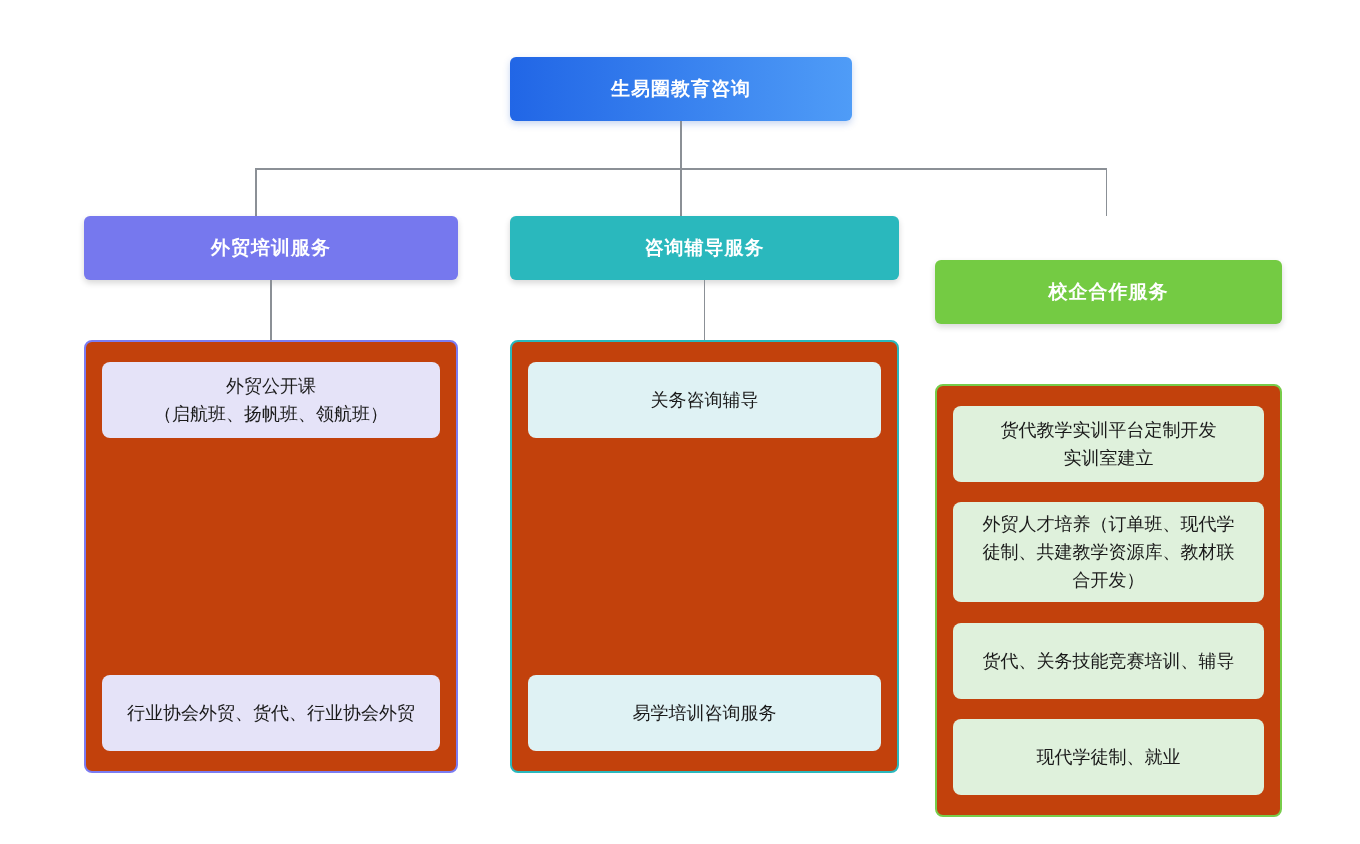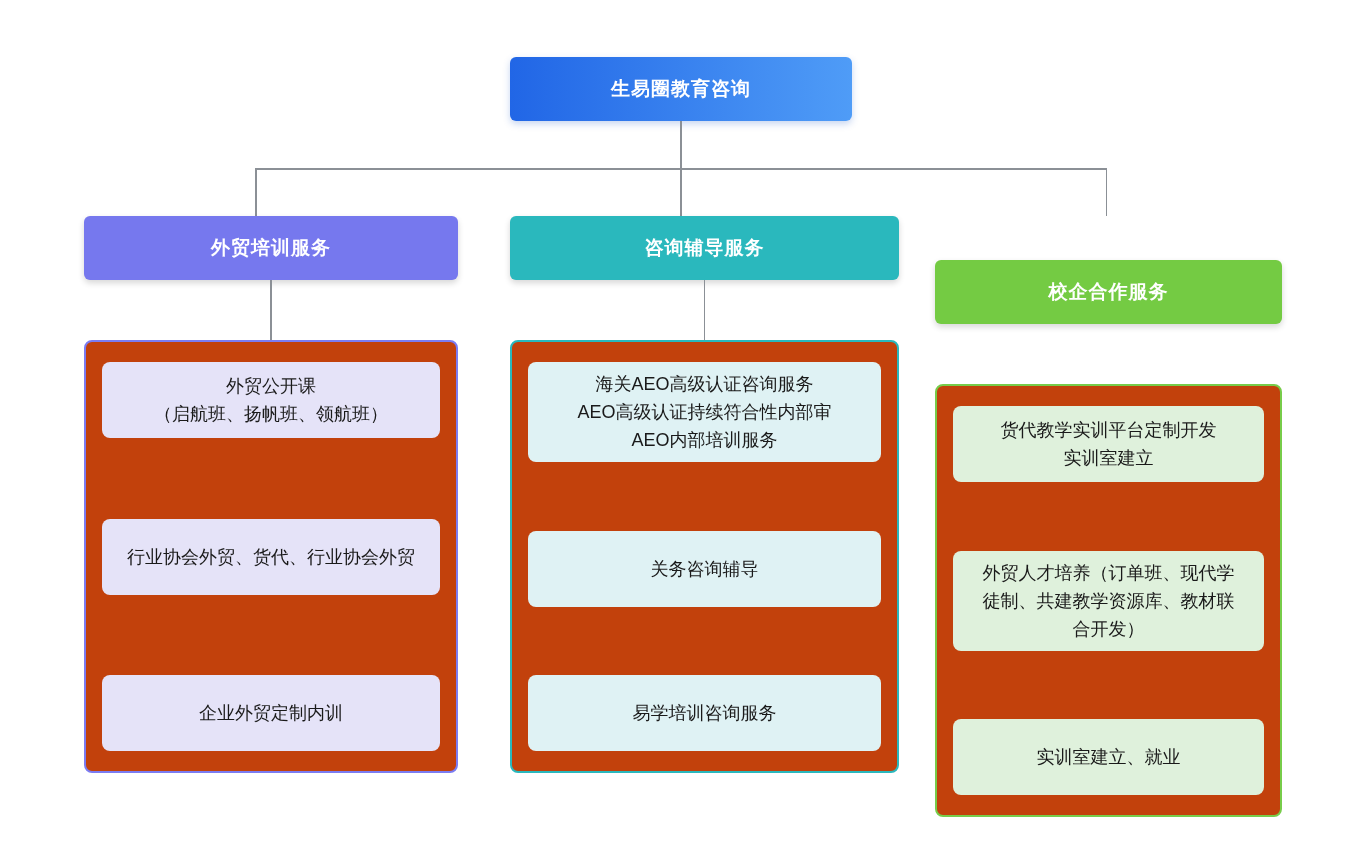--- a/index.html
+++ b/index.html
@@ -67,39 +67,31 @@
         <i class="vline"></i>
       </div>
     <div class="panel">
       <div class="item">
           <span class="item-label">外贸公开课
 （启航班、扬帆班、领航班）</span>
         </div>
       <div class="item">
           <span class="item-label">行业协会外贸、货代、行业协会外贸</span>
         </div>
-      <div class="item">
-          <span class="item-label">企业外贸定制内训</span>
-        </div>
     </div>
   </div>
 
   <div class="column" style="left: 510px; width: 389px; --hdr: #2ab8bd; --brd: #2ab8bd; --item: #dff2f4;">
     <div class="hdr">
       <span>咨询辅导服务</span>
     </div>
     <div class="drop">
         <i class="vline"></i>
       </div>
     <div class="panel">
-      <div class="item">
-          <span class="item-label">海关AEO高级认证咨询服务
-AEO高级认证持续符合性内部审
-AEO内部培训服务</span>
-        </div>
       <div class="item">
           <span class="item-label">关务咨询辅导</span>
         </div>
       <div class="item">
           <span class="item-label">易学培训咨询服务</span>
         </div>
     </div>
   </div>
 
   <div class="column" style="left: 935px; width: 347px; margin-top: 44px; --hdr: #74cb43; --brd: #77cc4a; --item: #dff1dc;">
@@ -109,18 +101,21 @@
     <div class="drop"></div>
     <div class="panel">
       <div class="item">
           <span class="item-label">货代教学实训平台定制开发
 实训室建立</span>
         </div>
       <div class="item">
           <span class="item-label">外贸人才培养（订单班、现代学徒制、共建教学资源库、教材联合开发）</span>
         </div>
       <div class="item">
-          <span class="item-label">实训室建立、就业</span>
+          <span class="item-label">货代、关务技能竞赛培训、辅导</span>
+        </div>
+      <div class="item">
+          <span class="item-label">现代学徒制、就业</span>
         </div>
     </div>
   </div>
 
 </div>
 
 </body></html>

